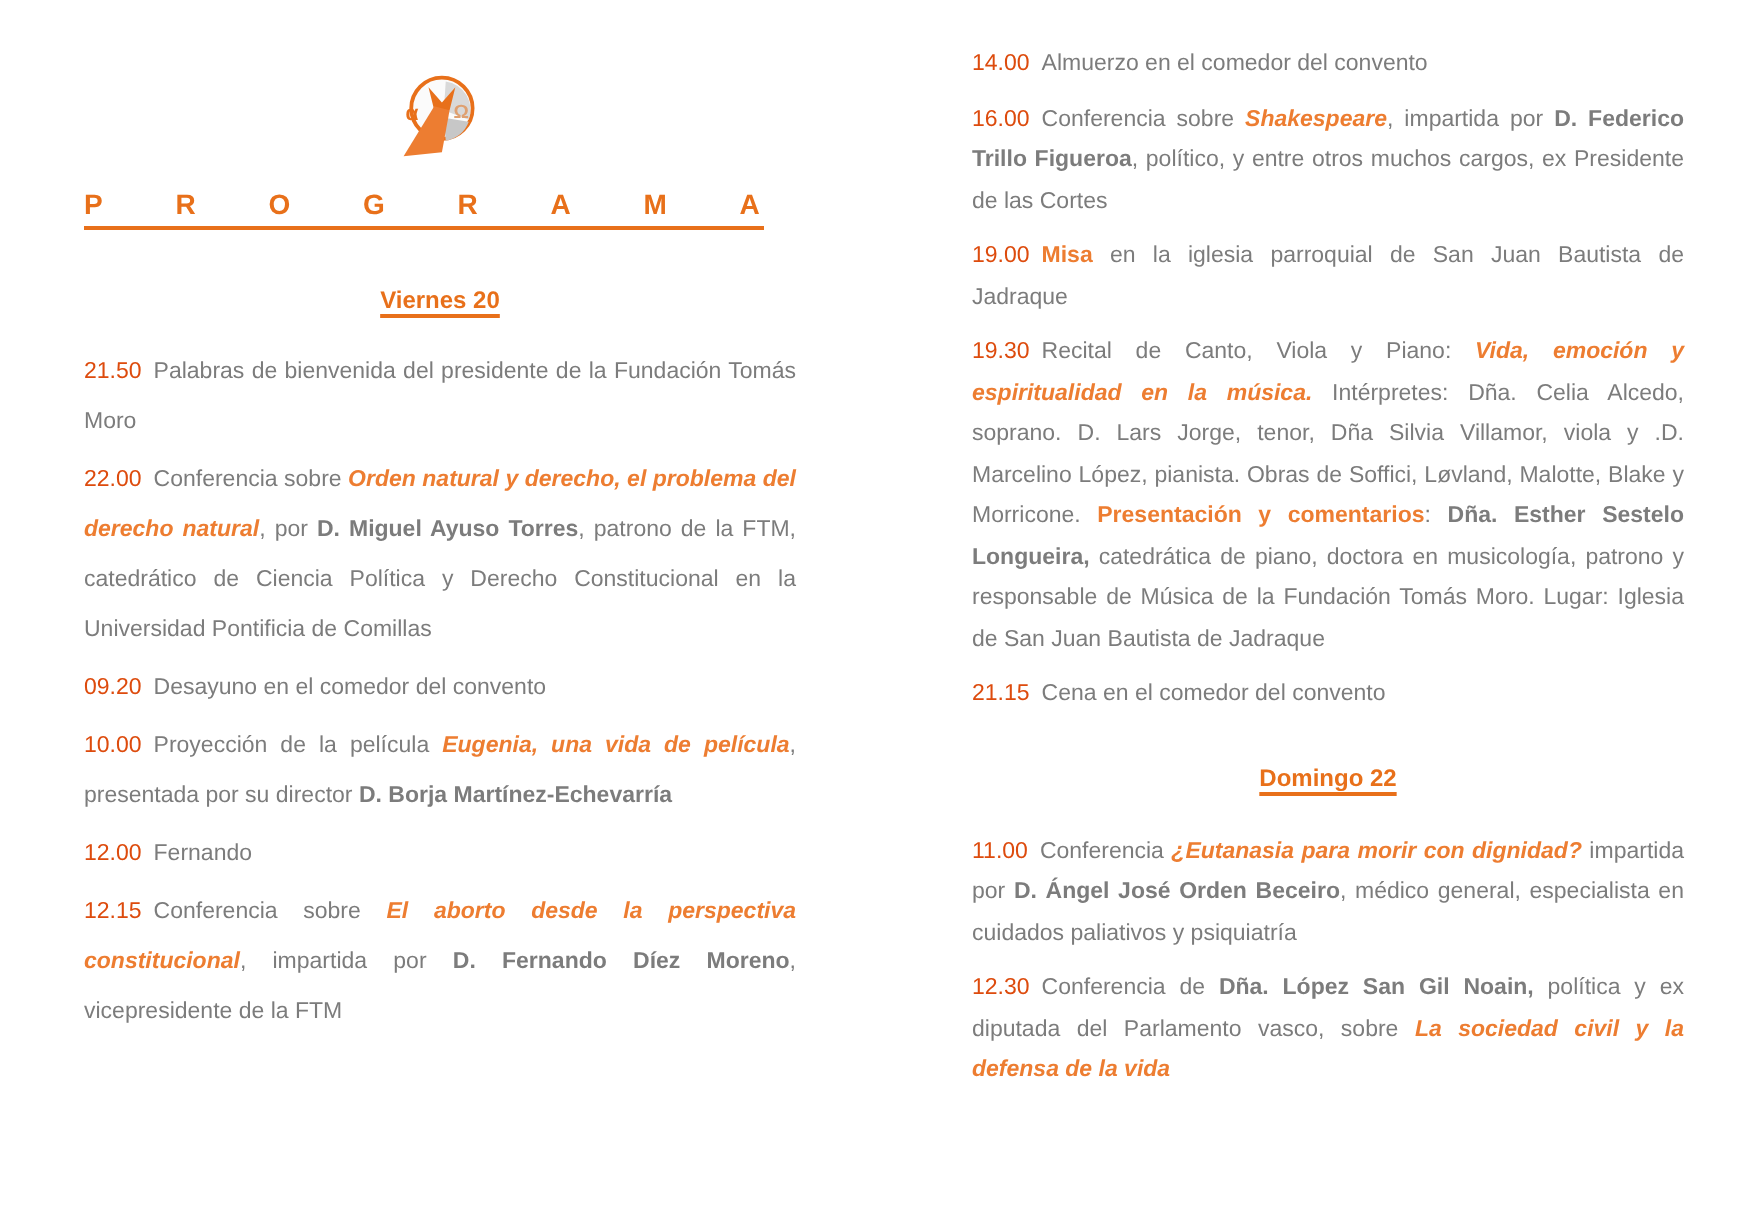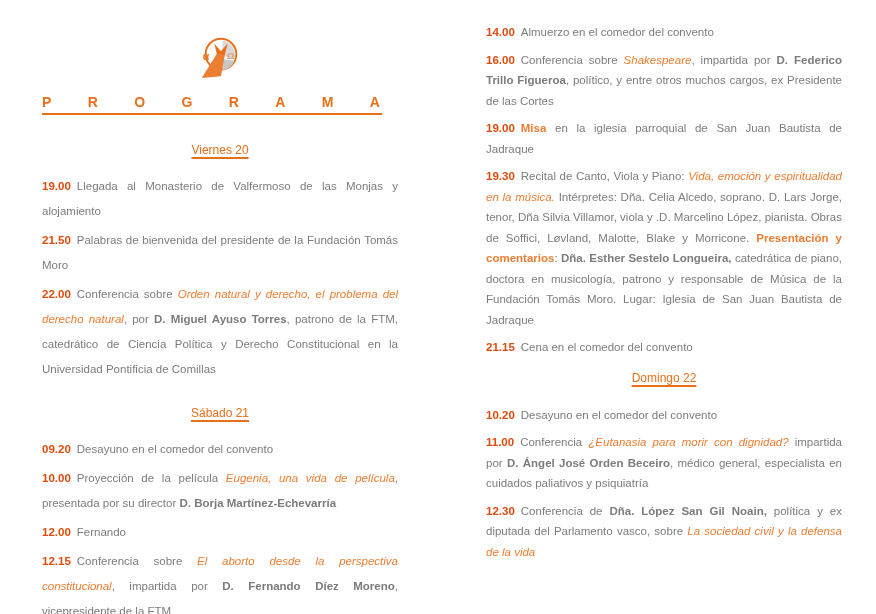--- a/index.html
+++ b/index.html
@@ -36,46 +36,46 @@
     border-bottom:2px solid var(--heading);
     color:var(--heading);
     font-size:14px;font-weight:bold;
     line-height:16px;
   }
 
   .section h2{
     margin:0 0 16px 0;
     text-align:center;
     font-size:12px;line-height:15px;
-    font-weight:normal;
+    font-weight:bold;
     color:var(--heading);
     text-decoration:underline;
     text-decoration-thickness:1.5px;
     text-underline-offset:3px;
   }
   .col-left .section + .section h2{margin-top:24px;}
-  .col-right .section + .section h2{margin-top:13px;margin-bottom:19px;}
+  .col-right .section + .section h2{margin-top:24px;margin-bottom:19px;}
 
   .item{
     margin:0 0 4px 0;
     font-size:11.5px;
     text-align:justify;
   }
   .col-left .item{line-height:25px;}
   .col-right .item{line-height:20.5px;margin-bottom:7px;}
 
   .time{
     color:var(--time);
-    font-weight:bold;
+    font-weight:normal;
     margin-right:6px;
     white-space:nowrap;
   }
   .r-n{color:var(--body);}
   .r-b{color:var(--body);font-weight:bold;}
-  .r-t{color:var(--accent2);font-weight:normal;font-style:italic;}
+  .r-t{color:var(--accent2);font-weight:bold;font-style:italic;}
   .r-a{color:var(--accent2);font-weight:bold;}
 </style>
 </head>
 <body>
 
 <div class="page">
 
   <div class="col col-left">
     <div class="logo">
       <svg viewBox="0 0 52 48" width="50" height="46">
@@ -96,45 +96,42 @@
         <span>G</span>
         <span>R</span>
         <span>A</span>
         <span>M</span>
         <span>A</span>
       </h1>
 
     <div class="sections">
         <div class="section">
           <h2>Viernes 20</h2>
-          <p class="item"><span class="time">19.00</span><span class="r-n">Llegada al Monasterio de Valfermoso de las Monjas y alojamiento</span></p>
           <p class="item"><span class="time">21.50</span><span class="r-n">Palabras de bienvenida del presidente de la Fundación Tomás Moro</span></p>
           <p class="item"><span class="time">22.00</span><span class="r-n">Conferencia sobre </span><span class="r-t">Orden natural y derecho, el problema del derecho natural</span><span class="r-n">, por </span><span class="r-b">D. Miguel Ayuso Torres</span><span class="r-n">, patrono de la FTM, catedrático de Ciencia Política y Derecho Constitucional en la Universidad Pontificia de Comillas</span></p>
         </div>
         <div class="section">
-          <h2>Sábado 21</h2>
           <p class="item"><span class="time">09.20</span><span class="r-n">Desayuno en el comedor del convento</span></p>
           <p class="item"><span class="time">10.00</span><span class="r-n">Proyección de la película </span><span class="r-t">Eugenia, una vida de película</span><span class="r-n">, presentada por su director </span><span class="r-b">D. Borja Martínez-Echevarría</span></p>
           <p class="item"><span class="time">12.00</span><span class="r-n">Fernando</span></p>
           <p class="item"><span class="time">12.15</span><span class="r-n">Conferencia sobre </span><span class="r-t">El aborto desde la perspectiva constitucional</span><span class="r-n">, impartida por </span><span class="r-b">D. Fernando Díez Moreno</span><span class="r-n">, vicepresidente de la FTM</span></p>
         </div>
       </div>
   </div>
 
   <div class="col col-right">
     <div class="sections">
         <div class="section">
           <p class="item"><span class="time">14.00</span><span class="r-n">Almuerzo en el comedor del convento</span></p>
           <p class="item"><span class="time">16.00</span><span class="r-n">Conferencia sobre </span><span class="r-t">Shakespeare</span><span class="r-n">, impartida por </span><span class="r-b">D. Federico Trillo Figueroa</span><span class="r-n">, político, y entre otros muchos cargos, ex Presidente de las Cortes</span></p>
           <p class="item"><span class="time">19.00</span><span class="r-a">Misa</span><span class="r-n"> en la iglesia parroquial de San Juan Bautista de Jadraque</span></p>
           <p class="item"><span class="time">19.30</span><span class="r-n">Recital de Canto, Viola y Piano: </span><span class="r-t">Vida, emoción y espiritualidad en la música.</span><span class="r-n"> Intérpretes: Dña. Celia Alcedo, soprano. D. Lars Jorge, tenor, Dña Silvia Villamor, viola y .D. Marcelino López, pianista. Obras de Soffici, Løvland, Malotte, Blake y Morricone. </span><span class="r-a">Presentación y comentarios</span><span class="r-n">: </span><span class="r-b">Dña. Esther Sestelo Longueira,</span><span class="r-n"> catedrática de piano, doctora en musicología, patrono y responsable de Música de la Fundación Tomás Moro. Lugar: Iglesia de San Juan Bautista de Jadraque</span></p>
           <p class="item"><span class="time">21.15</span><span class="r-n">Cena en el comedor del convento</span></p>
         </div>
         <div class="section">
           <h2>Domingo 22</h2>
-          <p class="item"><span class="time">10.20</span><span class="r-n">Desayuno en el comedor del convento</span></p>
           <p class="item"><span class="time">11.00</span><span class="r-n">Conferencia </span><span class="r-t">¿Eutanasia para morir con dignidad?</span><span class="r-n"> impartida por </span><span class="r-b">D. Ángel José Orden Beceiro</span><span class="r-n">, médico general, especialista en cuidados paliativos y psiquiatría</span></p>
           <p class="item"><span class="time">12.30</span><span class="r-n">Conferencia de </span><span class="r-b">Dña. López San Gil Noain,</span><span class="r-n"> política y ex diputada del Parlamento vasco, sobre </span><span class="r-t">La sociedad civil y la defensa de la vida</span></p>
         </div>
       </div>
   </div>
 
 </div>
 
 </body></html>

